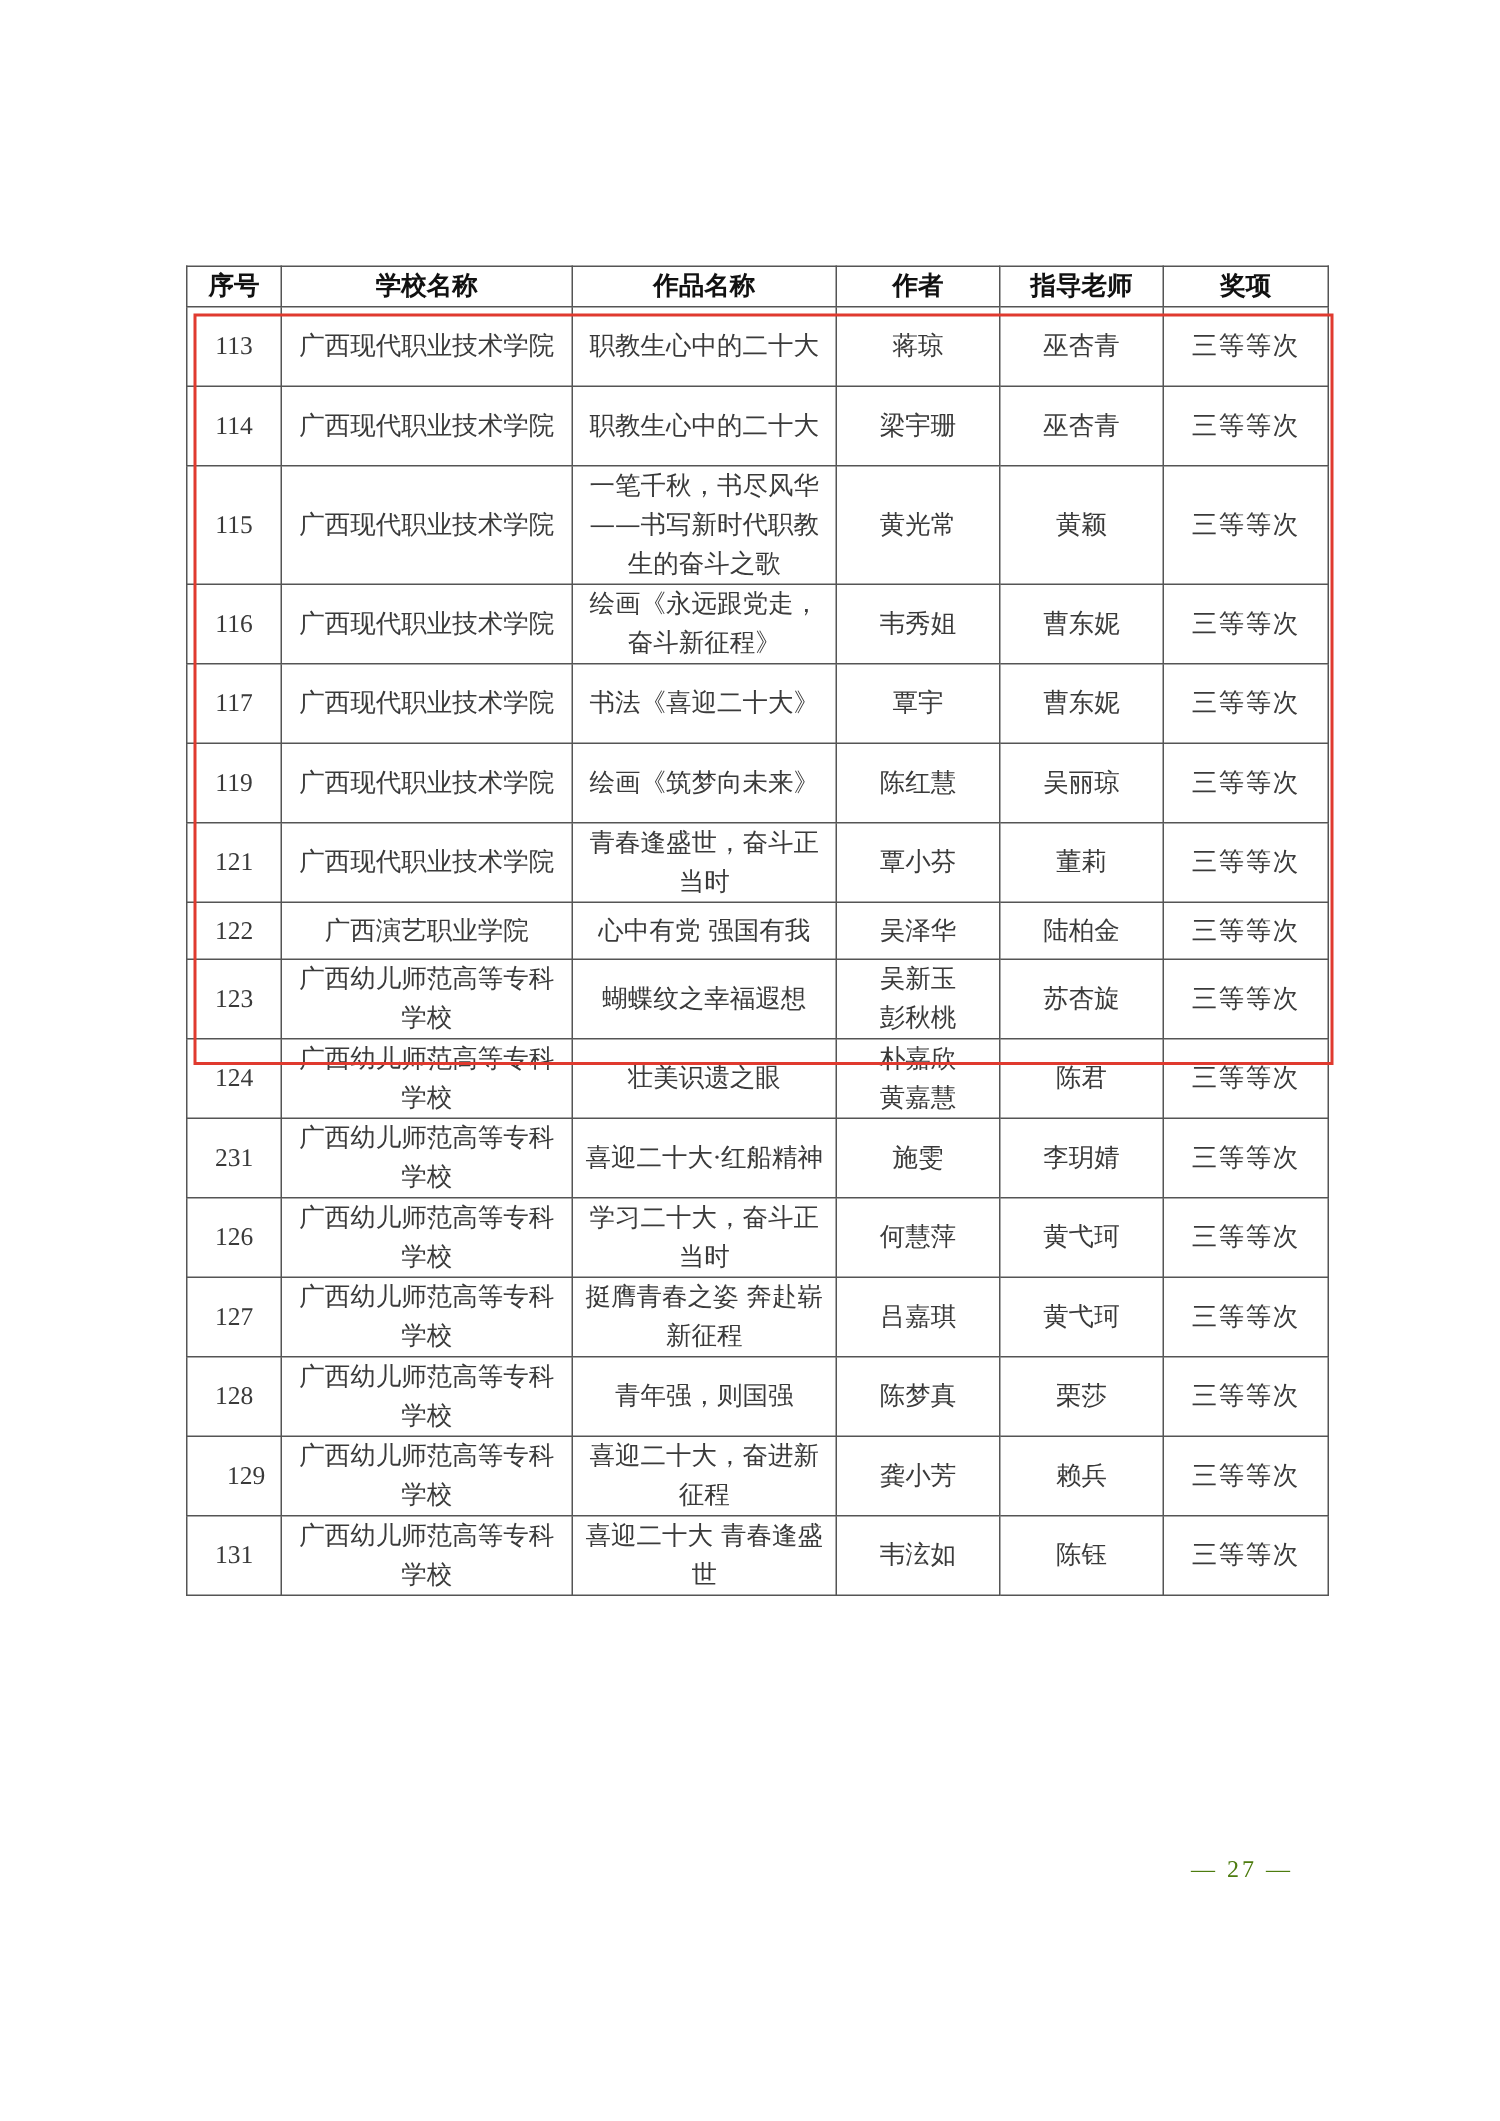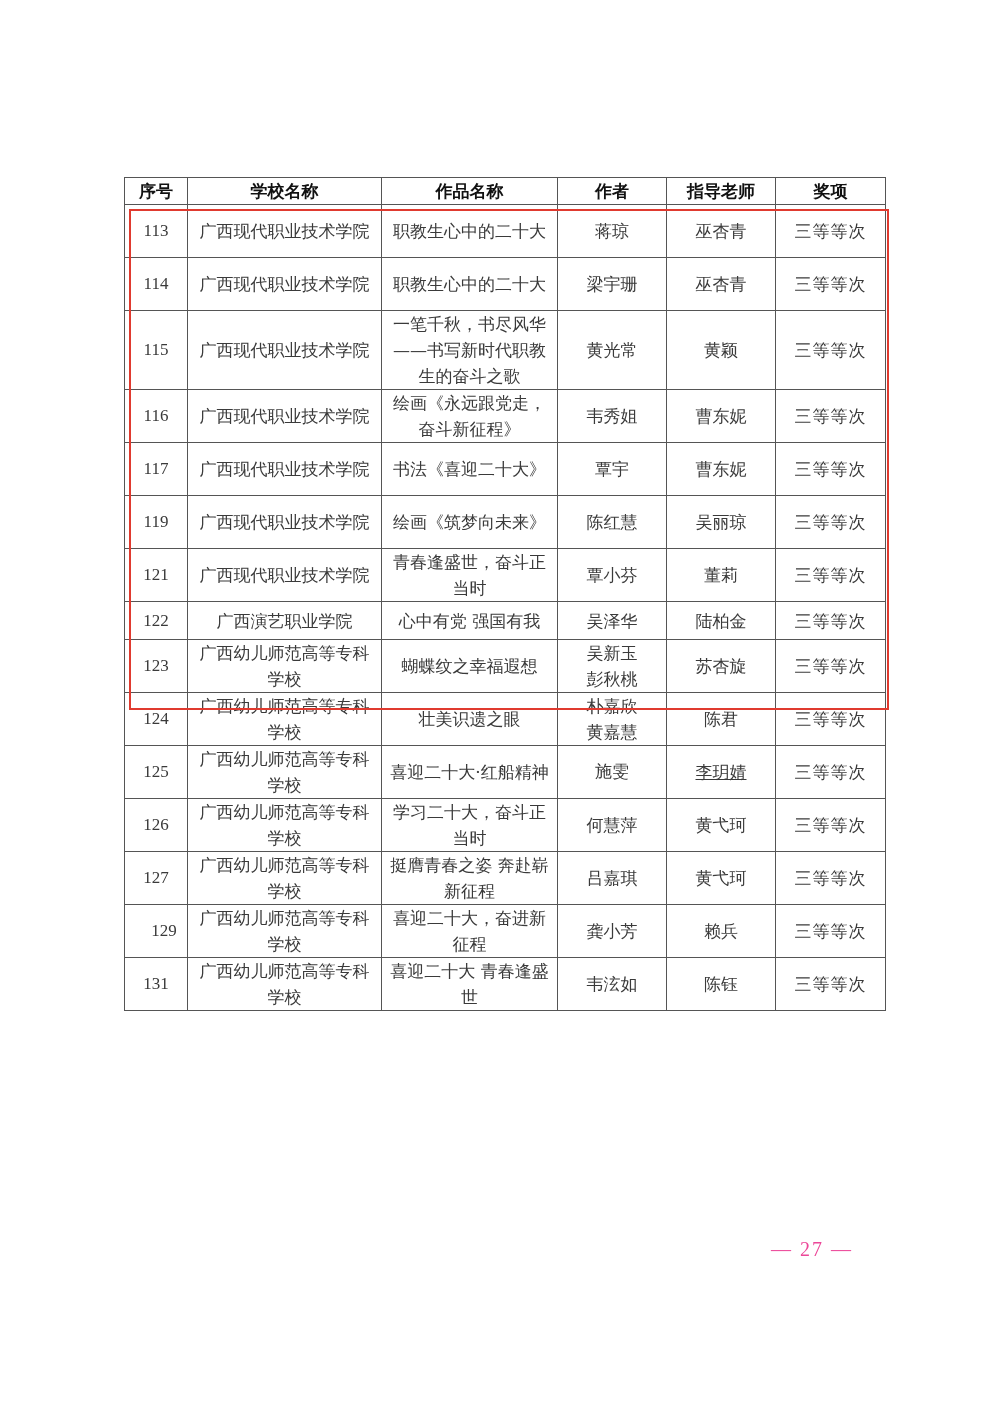--- a/index.html
+++ b/index.html
@@ -20,22 +20,22 @@
   .col-award { width: 110px; }
   td.no { font-family: "Liberation Serif", "DejaVu Serif", serif; font-size: 18px; color: #222; }
   td.award { color: #555; letter-spacing: 1px; }
   tr.r53 td { height: 52px; }
   tr.r79 td { height: 78px; }
   tr.r38 td { height: 37px; }
   td.no-bottom { border-bottom-color: transparent; }
   td.no-top { border-top-color: transparent; }
   .highlight-box { position: absolute; left: 129px; top: 209px; width: 756px; height: 497px;
                    border: 2px solid #e03a2f; pointer-events: none; }
-  .page-number { position: absolute; left: 762px; top: 1238px; width: 100px; text-align: center;
-                 font-family: "Liberation Serif", "DejaVu Serif", serif; font-size: 20px; color: #ec4899;
+  .page-number { position: absolute; left: 762px; top: 1238px; width: 100px; text-align: right;
+                 font-family: "Liberation Serif", "DejaVu Serif", serif; font-size: 16px; color: #4d7c0f;
                  letter-spacing: 2px; }
 </style>
 </head>
 <body>
 
 <div class="page">
   <table class="awards">
     <colgroup>
       <col class="col-no">
         <col class="col-school">
@@ -131,41 +131,49 @@
         <tr class="r53">
           <td class="no" style="white-space: pre-line;">124</td>
           <td class="school" style="white-space: pre-line;">广西幼儿师范高等专科学校</td>
           <td class="work" style="white-space: pre-line;">壮美识遗之眼</td>
           <td class="author" style="white-space: pre-line;">朴嘉欣
 黄嘉慧</td>
           <td class="teacher" style="white-space: pre-line;">陈君</td>
           <td class="award" style="white-space: pre-line;">三等等次</td>
         </tr>
         <tr class="r53">
-          <td class="no" style="white-space: pre-line;">125</td>
+          <td class="no" style="white-space: pre-line;">231</td>
           <td class="school" style="white-space: pre-line;">广西幼儿师范高等专科学校</td>
           <td class="work" style="white-space: pre-line;">喜迎二十大·红船精神</td>
-          <td class="author" style="white-space: pre-line; font-family: Liberation Serif, serif;">施雯</td>
-          <td class="teacher" style="white-space: pre-line; text-decoration: underline;">李玥婧</td>
+          <td class="author" style="white-space: pre-line;">施雯</td>
+          <td class="teacher" style="white-space: pre-line;">李玥婧</td>
           <td class="award" style="white-space: pre-line;">三等等次</td>
         </tr>
         <tr class="r53">
           <td class="no" style="white-space: pre-line;">126</td>
           <td class="school" style="white-space: pre-line;">广西幼儿师范高等专科学校</td>
           <td class="work" style="white-space: pre-line;">学习二十大，奋斗正当时</td>
           <td class="author" style="white-space: pre-line;">何慧萍</td>
           <td class="teacher" style="white-space: pre-line;">黄弋珂</td>
           <td class="award" style="white-space: pre-line;">三等等次</td>
         </tr>
         <tr class="r53">
           <td class="no" style="white-space: pre-line;">127</td>
           <td class="school" style="white-space: pre-line;">广西幼儿师范高等专科学校</td>
           <td class="work" style="white-space: pre-line;">挺膺青春之姿  奔赴崭新征程</td>
           <td class="author" style="white-space: pre-line;">吕嘉琪</td>
           <td class="teacher" style="white-space: pre-line;">黄弋珂</td>
+          <td class="award" style="white-space: pre-line;">三等等次</td>
+        </tr>
+        <tr class="r53">
+          <td class="no" style="white-space: pre-line;">128</td>
+          <td class="school" style="white-space: pre-line;">广西幼儿师范高等专科学校</td>
+          <td class="work" style="white-space: pre-line;">青年强，则国强</td>
+          <td class="author" style="white-space: pre-line;">陈梦真</td>
+          <td class="teacher" style="white-space: pre-line;">栗莎</td>
           <td class="award" style="white-space: pre-line;">三等等次</td>
         </tr>
         <tr class="r53">
           <td class="no" style="white-space: pre-line; padding-left: 20px;">129</td>
           <td class="school" style="white-space: pre-line;">广西幼儿师范高等专科学校</td>
           <td class="work" style="white-space: pre-line;">喜迎二十大，奋进新征程</td>
           <td class="author" style="white-space: pre-line;">龚小芳</td>
           <td class="teacher" style="white-space: pre-line;">赖兵</td>
           <td class="award" style="white-space: pre-line;">三等等次</td>
         </tr>

